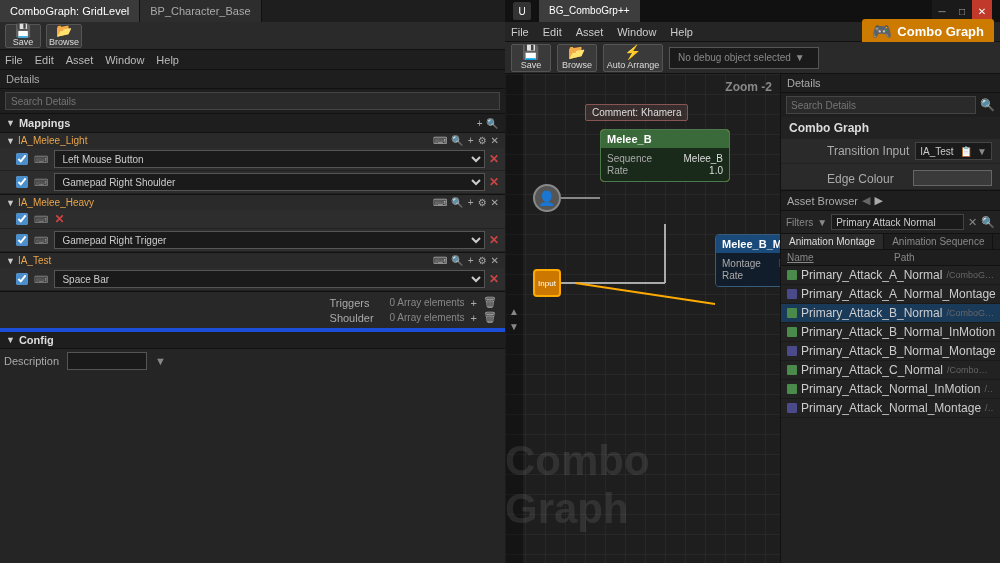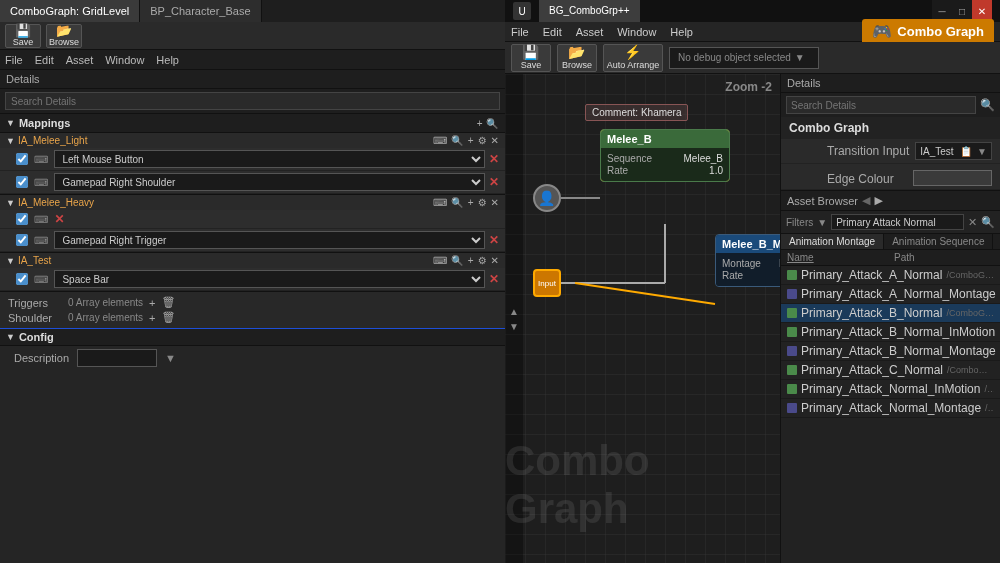--- a/index.html
+++ b/index.html
@@ -71,34 +71,34 @@
     }
     .mapping-checkbox { width: 12px; height: 12px; accent-color: #4a8fcc; cursor: pointer; }
     .mapping-icon { font-size: 10px; color: #888; margin: 0 2px; }
     .mapping-dropdown {
       flex: 1; height: 18px; background: #1a1a1a; border: 1px solid #555;
       color: #ccc; font-size: 10px; padding: 0 3px; cursor: pointer;
     }
     .mapping-x { color: #cc4444; cursor: pointer; font-size: 12px; font-weight: bold; }
     .triggers-modifiers {
       display: flex; flex-direction: column; padding: 3px 8px;
-      background: #282828; border-bottom: 1px solid #1d4ed8;
+      background: #282828; border-bottom: 4px solid #1d4ed8; align-items: flex-end;
     }
     .tm-row {
       display: flex; align-items: center; padding: 1px 0; gap: 6px;
     }
     .tm-label { color: #aaa; font-size: 11px; min-width: 50px; }
     .tm-count { color: #888; font-size: 10px; margin-left: 4px; }
     .tm-btn { font-size: 11px; color: #aaa; cursor: pointer; }
     .config-header {
       display: flex; align-items: center; background: #1e1e1e;
       padding: 2px 6px; border-bottom: 1px solid #111; cursor: pointer;
     }
     .description-row {
-      display: flex; align-items: center; padding: 3px 14px; gap: 8px;
+      display: flex; align-items: center; padding: 3px 4px; gap: 8px;
     }
     .desc-label { color: #aaa; font-size: 11px; }
     .desc-input {
       height: 18px; width: 80px; background: #1a1a1a; border: 1px solid #555;
       color: #ccc; font-size: 10px; padding: 0 3px;
     }
 
     
     .right-panel {
       position: absolute;

